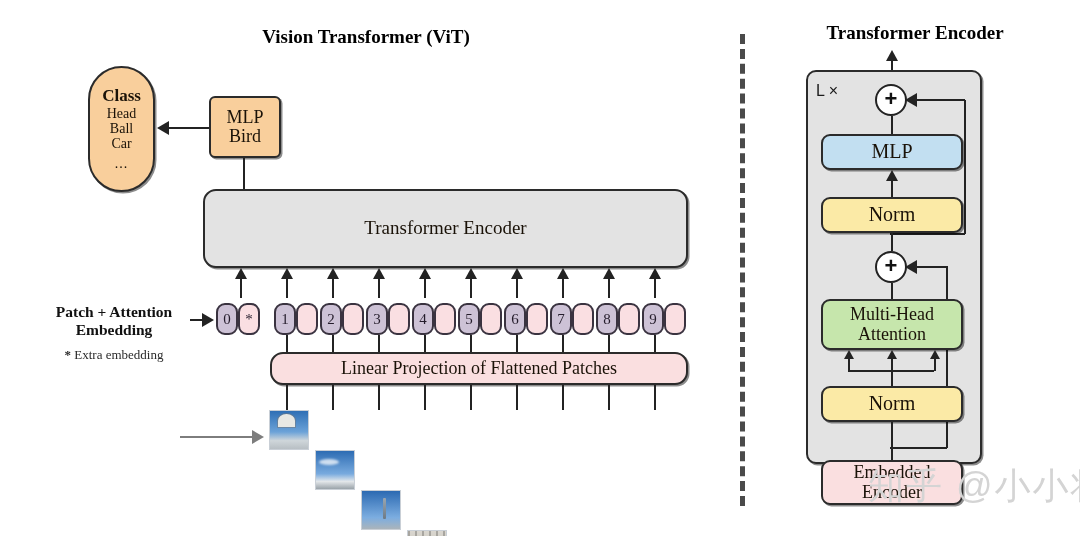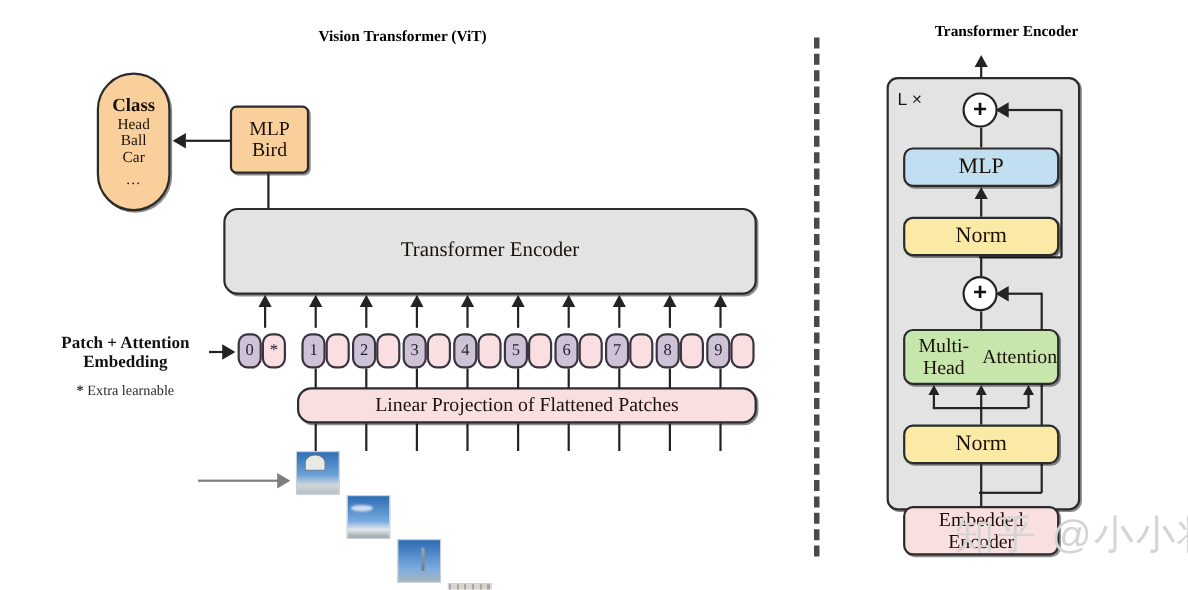--- a/index.html
+++ b/index.html
@@ -7,21 +7,21 @@
     width:1080px;height:536px;position:relative;overflow:hidden;
     font-family:"Liberation Serif", serif;
     color:#1a1208;
   }
   .stage{position:absolute;inset:0;}
   .abs{position:absolute;box-sizing:border-box;}
 
   
   .title{
     font-family:"Liberation Serif", serif;
-    font-weight:bold;font-size:14px;color:#000;
+    font-weight:bold;font-size:19px;color:#000;
     text-align:center;white-space:nowrap;
   }
 
   
   .divider{
     border-left:5px dashed #4a4a4a;
   }
 
   
   .box{
@@ -234,21 +234,21 @@
   <div class="abs lbl-bold" style="left:34px;top:303px;width:160px;">
     <div>Patch + Attention</div>
     <div>Embedding</div>
   </div>
 
   <div class="abs line-h" style="left:190px;top:319px;width:14px;"></div>
   <div class="abs ar-right" style="left:202px;top:313px;"></div>
 
   <div class="abs lbl-note" style="left:28px;top:347px;width:172px;">
     <div>
-      <span class="bold">*</span><span> Extra learnable</span>
+      <span class="bold">*</span><span> Extra embedding</span>
     </div>
   </div>
 
   <div>
     <div class="abs tok-purple" style="left:216px;top:303px;width:22px;height:32px;">0</div>
     <div class="abs tok-pink" style="left:238px;top:303px;width:22px;height:32px;">*</div>
 
     <div class="abs tok-purple" style="left:274px;top:303px;width:22px;height:32px;">1</div>
     <div class="abs tok-pink" style="left:296px;top:303px;width:22px;height:32px;"></div>
 
@@ -361,21 +361,21 @@
 
   <div class="abs plus" style="left:875px;top:251px;width:32px;height:32px;">+</div>
 
   <div class="abs line-thin-v" style="left:946px;top:266px;height:182px;"></div>
   <div class="abs line-thin-h" style="left:908px;top:265.8px;width:39px;"></div>
   <div class="abs ar-left" style="left:905px;top:260px;"></div>
   <div class="abs line-thin-h" style="left:890px;top:447px;width:57px;"></div>
 
   <div class="abs line-v" style="left:890.8px;top:283px;height:16px;"></div>
 
-  <div class="abs box box-green r8" style="left:821px;top:299px;width:142px;height:51px;">
+  <div class="abs box box-green r8" style="left:821px;top:299px;width:142px;height:51px;flex-direction:column;">
     <span class="t-serif" style="font-size:18px;">Multi-Head</span>
     <span class="t-serif" style="font-size:18px;">Attention</span>
   </div>
 
   <div>
     <div class="abs line-thin-h" style="left:848px;top:370px;width:86px;"></div>
     <div class="abs line-thin-v" style="left:847.5px;top:359px;height:12px;"></div>
     <div class="abs ar-up-sm" style="left:843.5px;top:350px;"></div>
     <div class="abs line-thin-v" style="left:890.5px;top:359px;height:12px;"></div>
     <div class="abs ar-up-sm" style="left:886.5px;top:350px;"></div>

